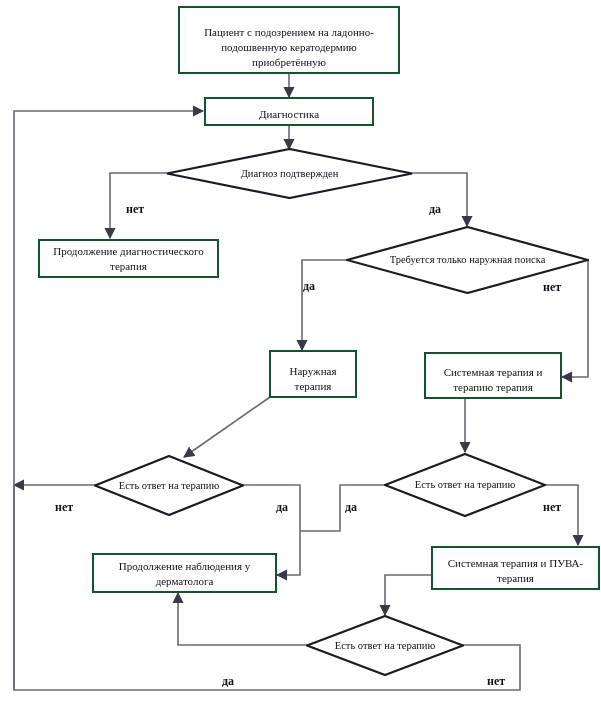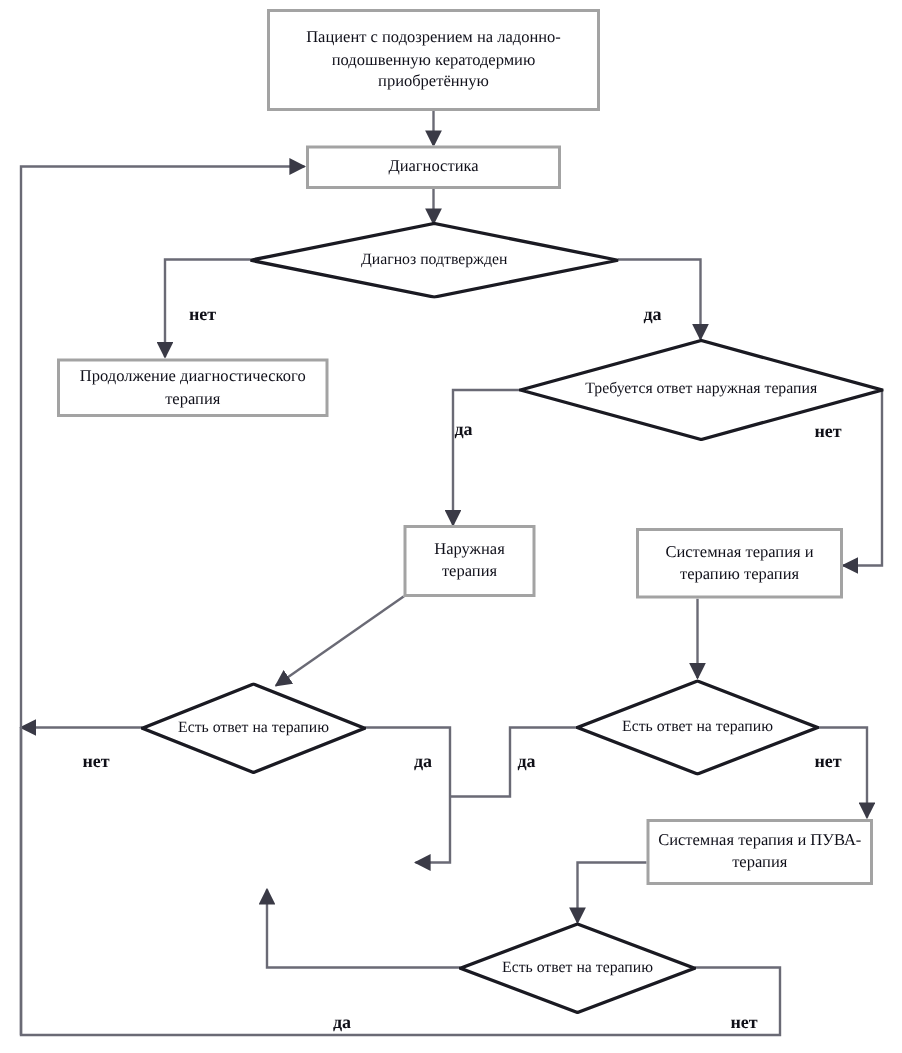--- a/index.html
+++ b/index.html
@@ -1,20 +1,20 @@
 <!DOCTYPE html>
 <html><head>
 <meta charset="utf-8">
 <style>
   html,body{margin:0;padding:0;background:#ffffff;}
   body{font-family:"Liberation Serif","DejaVu Serif",serif;}
   #canvas{position:relative;width:601px;height:702px;background:#ffffff;overflow:hidden;}
   #wires{position:absolute;left:0;top:0;width:601px;height:702px;}
   .node{position:absolute;box-sizing:border-box;display:flex;align-items:center;justify-content:center;text-align:center;}
-  .box{border:2px solid #a3a3a3;background:#ffffff;}
+  .box{border:2px solid #14532d;background:#ffffff;align-items:flex-end;}
   .box .txt{font-size:11px;line-height:1.35;color:#10101a;padding:2px 4px;}
   .diamond{background:transparent;}
   .diamond .dshape{position:absolute;left:0;top:0;width:100%;height:100%;}
   .diamond .txt{position:relative;font-size:10.5px;line-height:1.3;color:#10101a;z-index:2;}
   .lbl{position:absolute;font-size:12px;font-weight:bold;color:#101018;white-space:nowrap;margin-top:44px;}
 </style>
 </head>
 <body>
 
 <div id="canvas">
@@ -74,37 +74,40 @@
   </div>
 
   <div class="node box" style="left:269px;top:350px;width:88px;height:48px;">
     <div class="txt">Наружная терапия</div>
   </div>
 
   <div class="node box" style="left:424px;top:352px;width:138px;height:47px;">
     <div class="txt">Системная терапия и терапию терапия</div>
   </div>
 
+  <div class="node box" style="left:92px;top:553px;width:185px;height:40px;">
+    <div class="txt">Продолжение наблюдения у дерматолога</div>
+  </div>
 
-  <div class="node box" style="left:431px;top:546px;width:151px;height:44px;">
+  <div class="node box" style="left:431px;top:546px;width:169px;height:44px;">
     <div class="txt">Системная терапия и ПУВА-терапия</div>
   </div>
 
   <div class="node diamond" style="left:166px;top:148px;width:247px;height:51px;">
     <svg class="dshape" viewBox="0 0 247 51" preserveAspectRatio="none">
       <polygon points="123.5,1 246,25.5 123.5,50 1,25.5" fill="#ffffff" stroke="#1a1a22" stroke-width="2.2"></polygon>
     </svg>
     <div class="txt">Диагноз подтвержден</div>
   </div>
 
   <div class="node diamond" style="left:346px;top:226px;width:243px;height:68px;">
     <svg class="dshape" viewBox="0 0 243 68" preserveAspectRatio="none">
       <polygon points="121.5,1 242,34 121.5,67 1,34" fill="#ffffff" stroke="#1a1a22" stroke-width="2.2"></polygon>
     </svg>
-    <div class="txt">Требуется ответ наружная терапия</div>
+    <div class="txt">Требуется только наружная поиска</div>
   </div>
 
   <div class="node diamond" style="left:94px;top:455px;width:150px;height:61px;">
     <svg class="dshape" viewBox="0 0 150 61" preserveAspectRatio="none">
       <polygon points="75,1 149,30.5 75,60 1,30.5" fill="#ffffff" stroke="#1a1a22" stroke-width="2.2"></polygon>
     </svg>
     <div class="txt">Есть ответ на терапию</div>
   </div>
 
   <div class="node diamond" style="left:384px;top:453px;width:162px;height:64px;">

